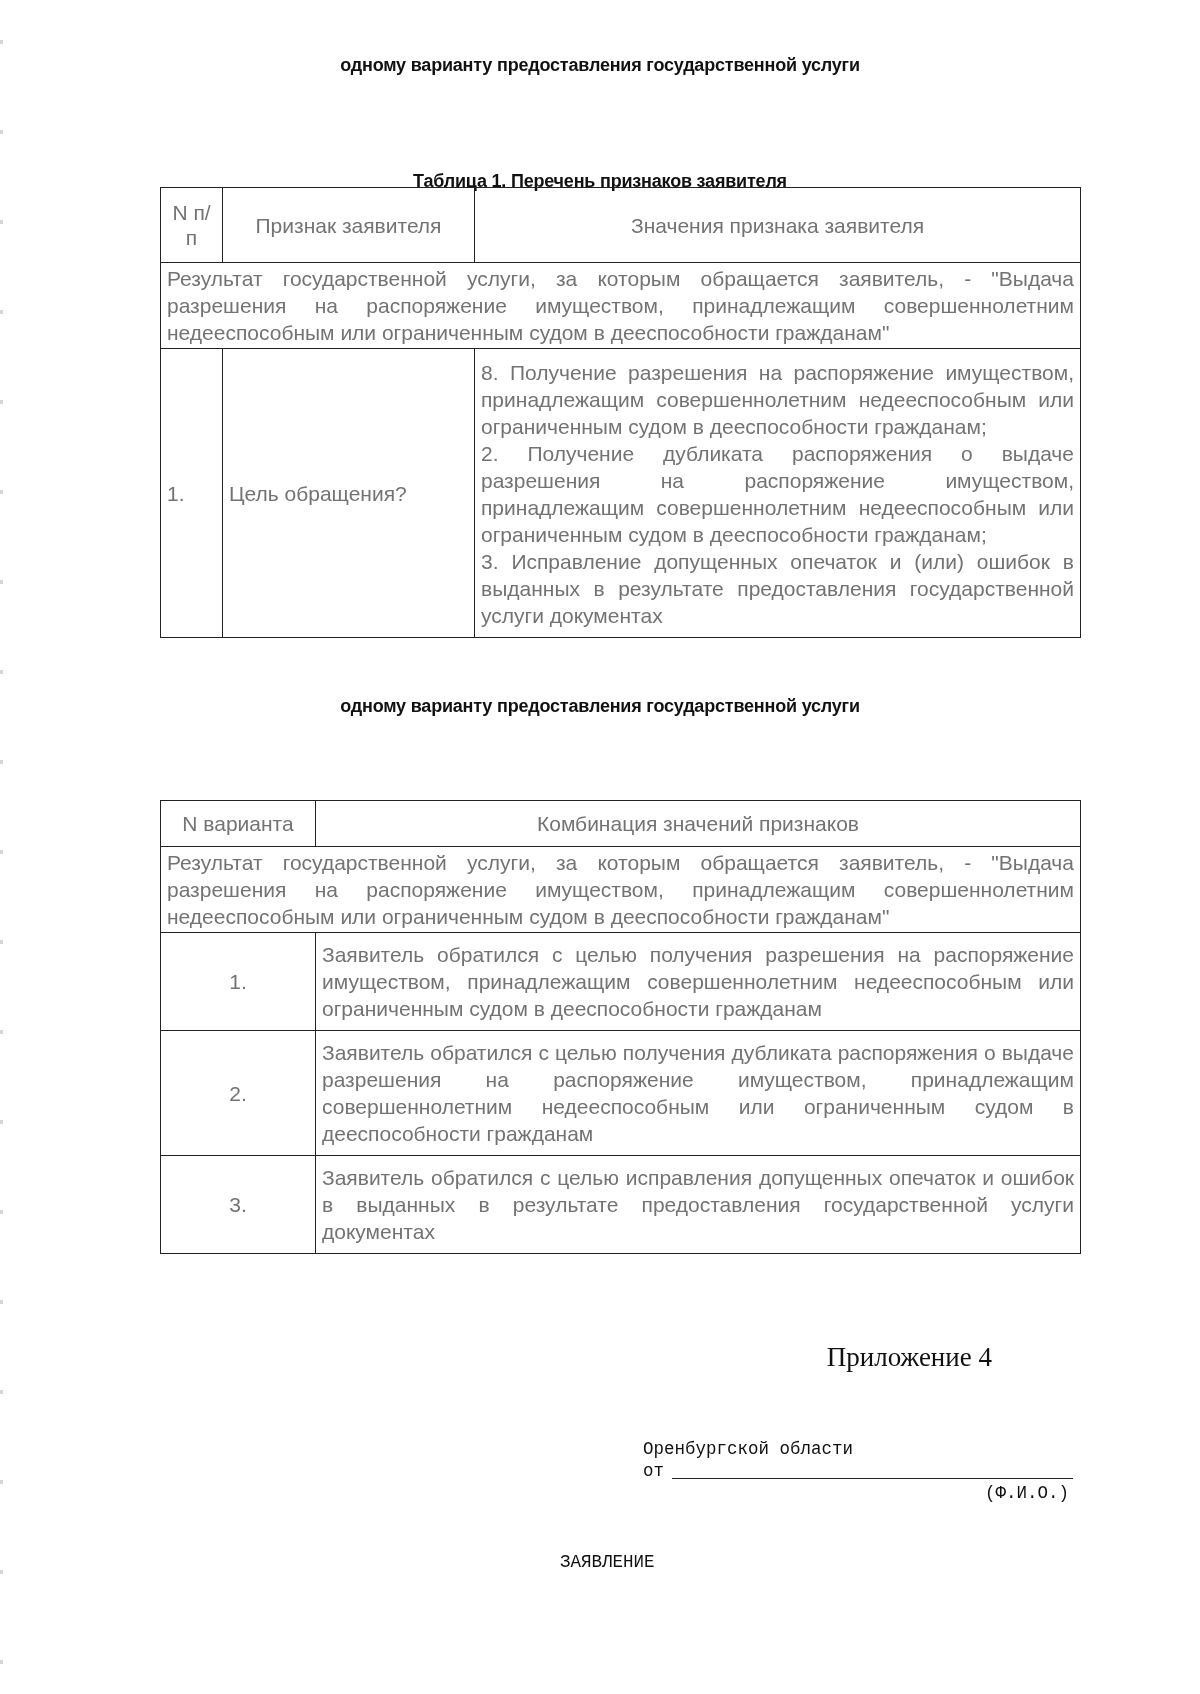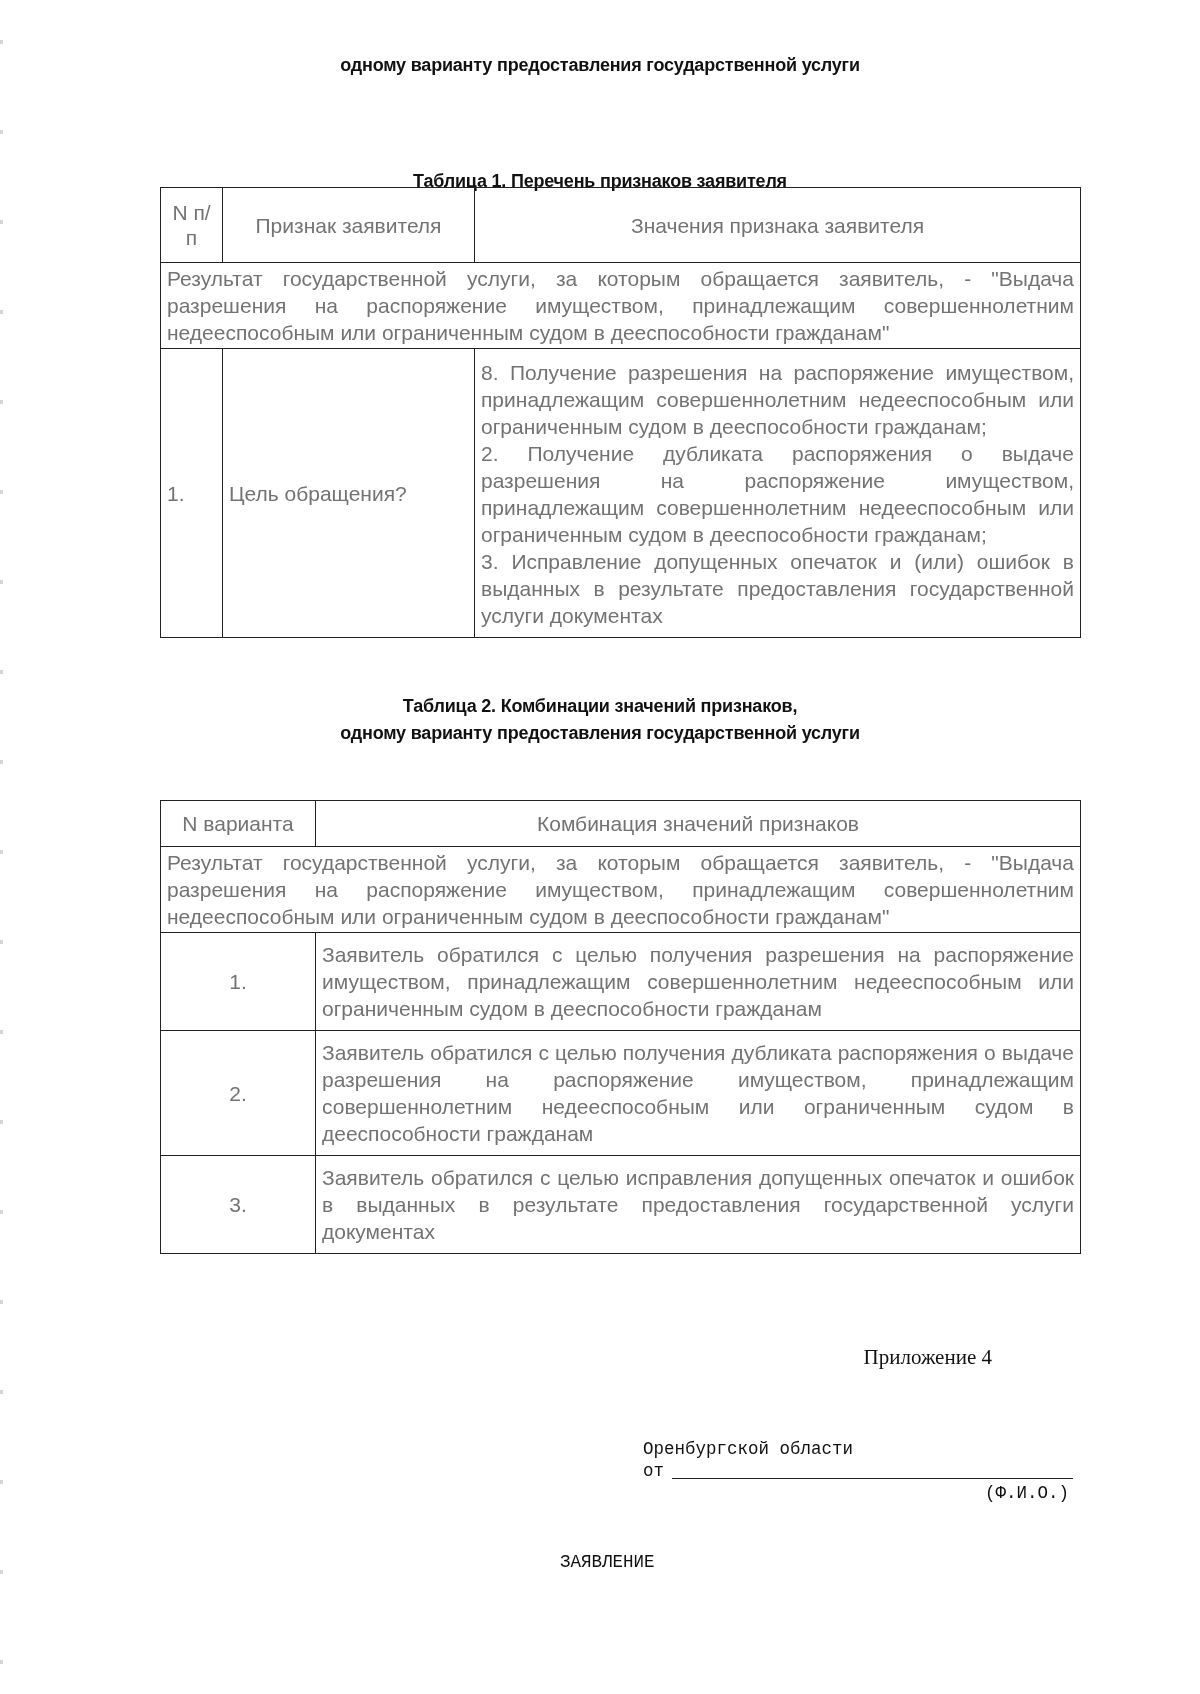--- a/index.html
+++ b/index.html
@@ -24,21 +24,21 @@
     }
     .c { text-align: center; }
     .j { text-align: justify; text-align-last: left; }
     .span-row td { padding: 10px 6px 6px 6px; }
 
     #t1 { left: 160px; top: 187px; width: 920px; }
     #t2 { left: 160px; top: 800px; width: 920px; }
 
     .appendix {
       position: absolute; right: 92px; top: 1340px; text-align: right;
-      font-family: "Liberation Serif", "DejaVu Serif", serif; font-size: 21px; line-height: 34px;
+      font-family: "Liberation Serif", "DejaVu Serif", serif; font-size: 27px; line-height: 34px;
     }
     .mono {
       font-family: "Liberation Mono", "DejaVu Sans Mono", monospace; font-size: 17.5px; line-height: 22px;
     }
     .addr { position: absolute; left: 643px; top: 1438px; width: 430px; }
     .from-line { display: flex; align-items: flex-start; }
     .blank { flex: 1; border-bottom: 1.2px solid #222; margin-left: 8px; height: 18px; }
     .fio { text-align: right; padding-right: 4px; }
     .zayav { position: absolute; left: 560px; top: 1551px; }
     .margin-dots {
@@ -78,21 +78,20 @@
       <td class="j" style="padding:10px 6px 8px 6px;">
         <div>8. Получение разрешения на распоряжение имуществом, принадлежащим совершеннолетним недееспособным или ограниченным судом в дееспособности гражданам;</div>
         <div>2. Получение дубликата распоряжения о выдаче разрешения на распоряжение имуществом, принадлежащим совершеннолетним недееспособным или ограниченным судом в дееспособности гражданам;</div>
         <div>3. Исправление допущенных опечаток и (или) ошибок в выданных в результате предоставления государственной услуги документах</div>
       </td>
     </tr>
   </tbody>
     </table>
 
   <div class="heading" style="top:693px; line-height:27px;">
-    <div>Таблица 2. Комбинации значений признаков,</div>
     <div>одному варианту предоставления государственной услуги</div>
   </div>
 
   <table id="t2" class="doc">
     <colgroup>
       <col style="width:155px">
         <col style="width:765px">
     </colgroup>
     <tbody>
         <tr style="height:46px;">

